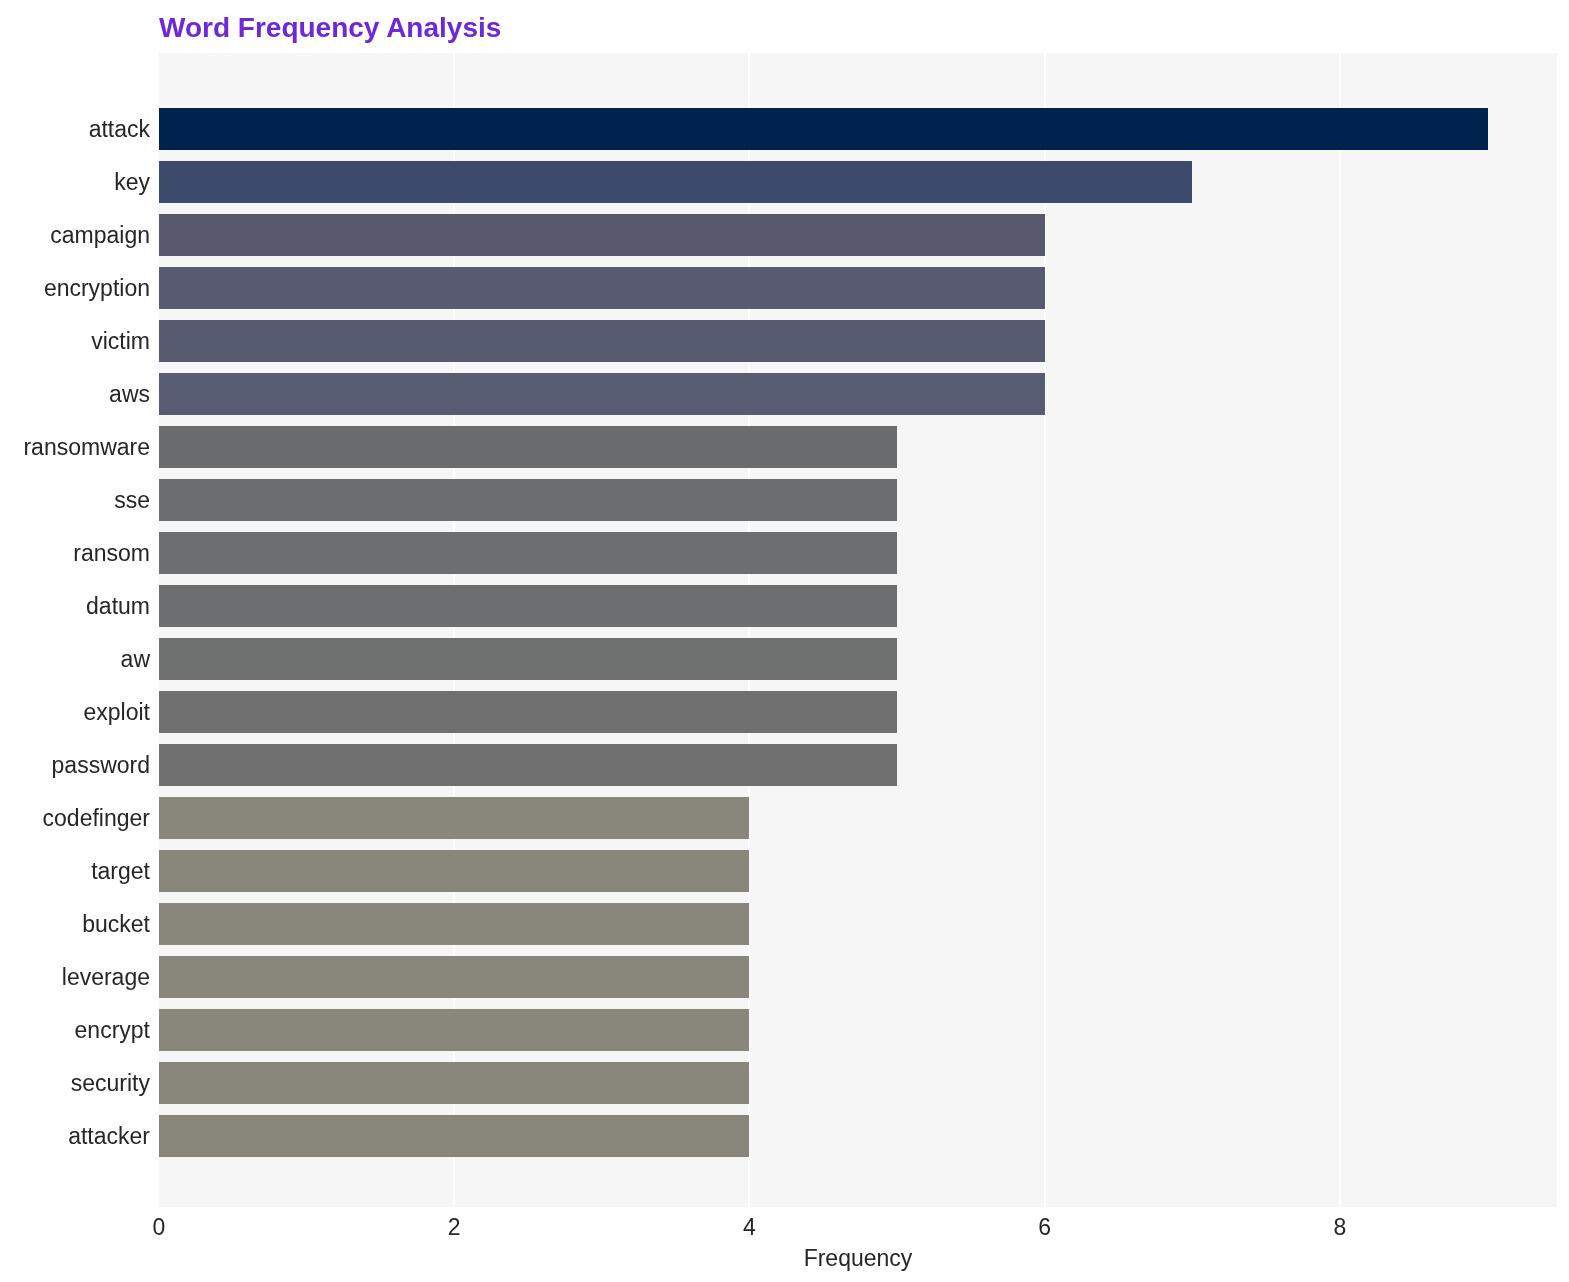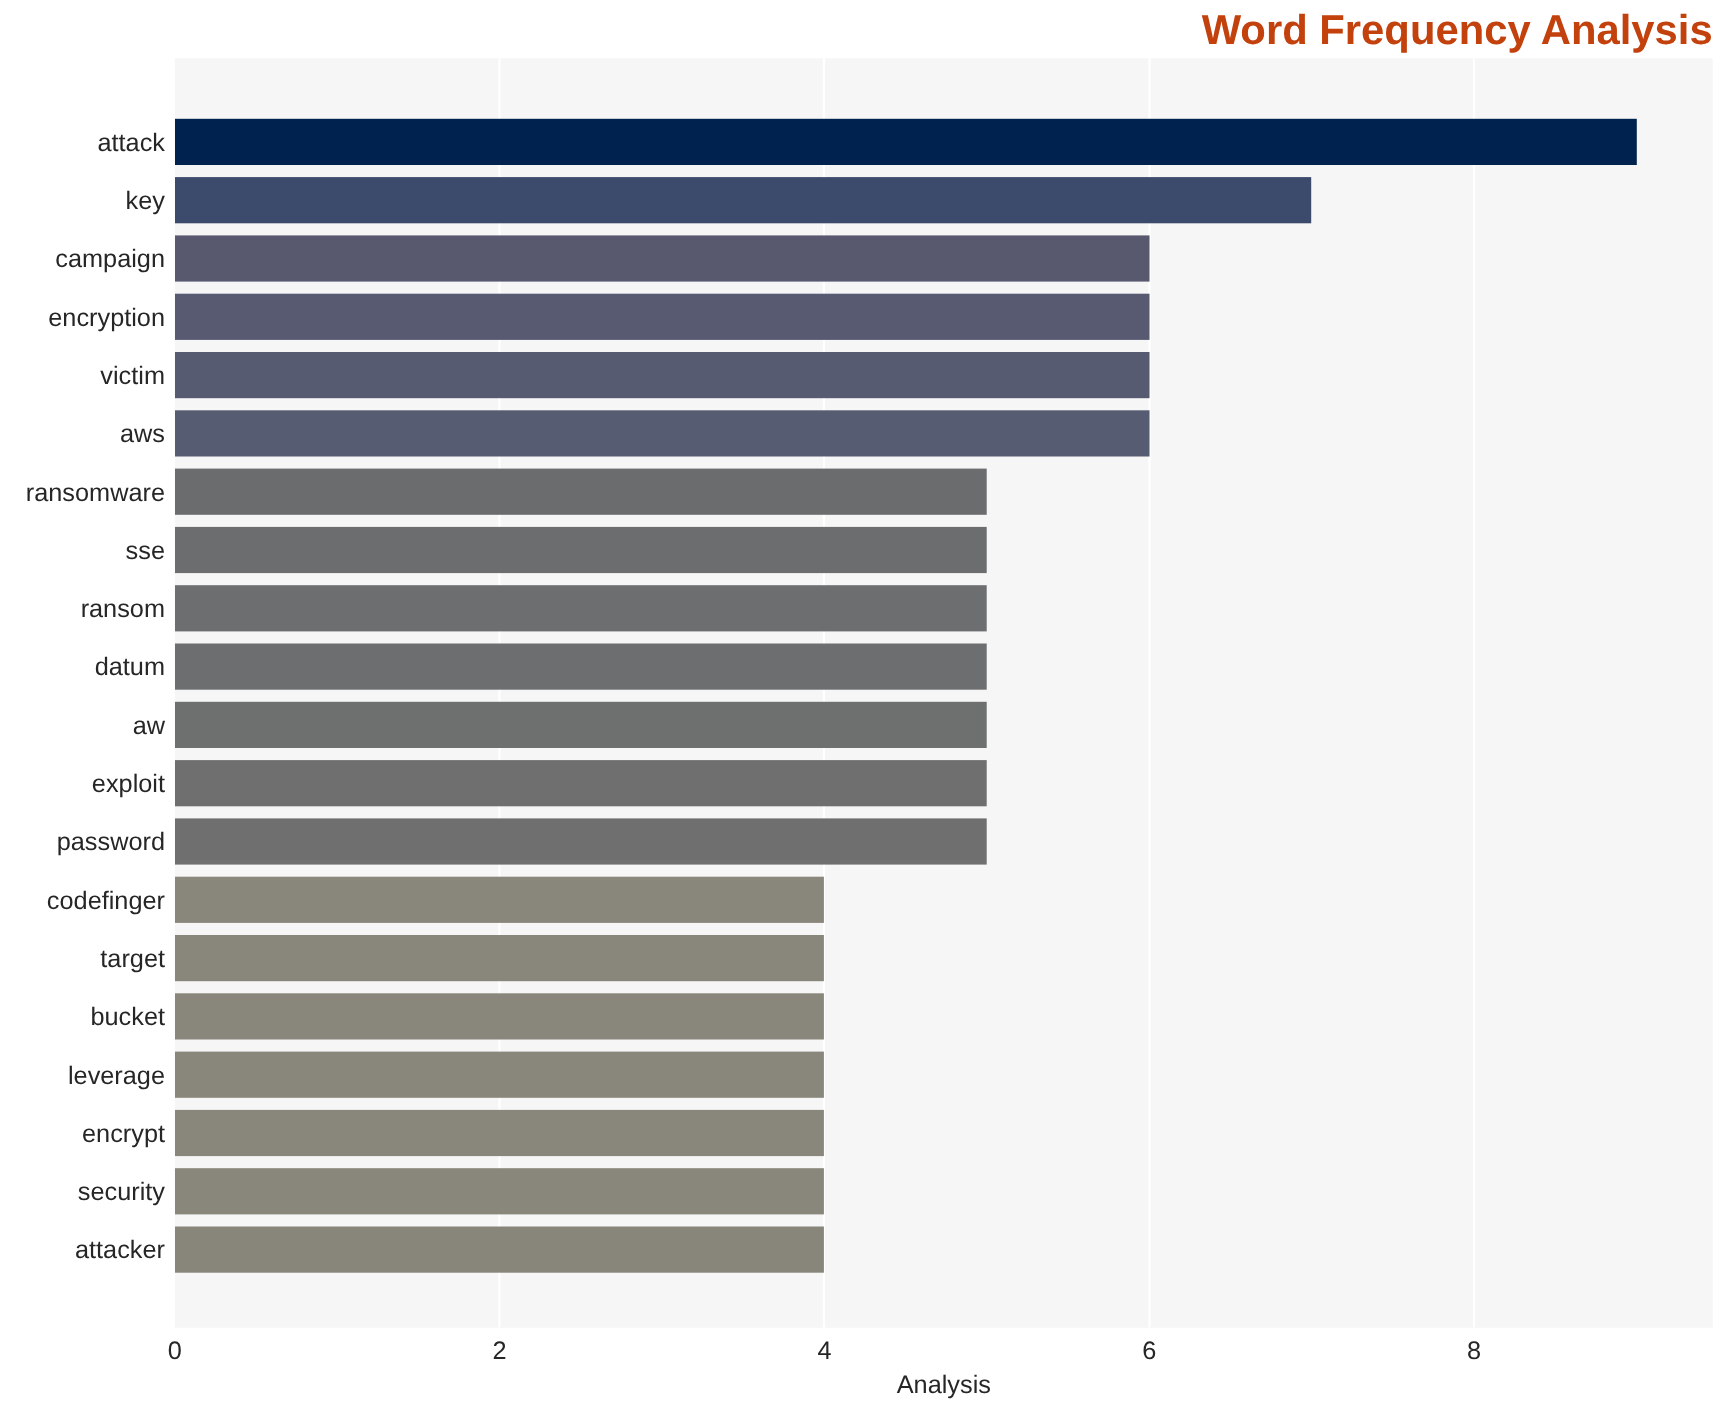--- a/index.html
+++ b/index.html
@@ -21,24 +21,24 @@
     height: 1282px;
     background: #ffffff;
   }
 
   
   #chart-title {
     position: absolute;
     left: 159px;
     top: 8px;
     width: 1398px;
-    text-align: right;
-    font-size: 38px;
+    text-align: left;
+    font-size: 28px;
     font-weight: bold;
-    color: #c2410c;
+    color: #6d28d9;
     letter-spacing: 0px;
     line-height: 40px;
     white-space: nowrap;
   }
 
   
   #plot-area {
     position: absolute;
     left: 159px;
     top: 53px;
@@ -208,15 +208,15 @@
       <div class="ytick" style="top: 1114.7px;">attacker</div>
     </div>
   <div id="xtick-labels">
       <div class="xtick" style="left: 159px;">0</div>
       <div class="xtick" style="left: 454.248px;">2</div>
       <div class="xtick" style="left: 749.496px;">4</div>
       <div class="xtick" style="left: 1044.74px;">6</div>
       <div class="xtick" style="left: 1339.99px;">8</div>
     </div>
 
-  <div id="xlabel">Analysis</div>
+  <div id="xlabel">Frequency</div>
 
 </div>
 
 </body></html>

